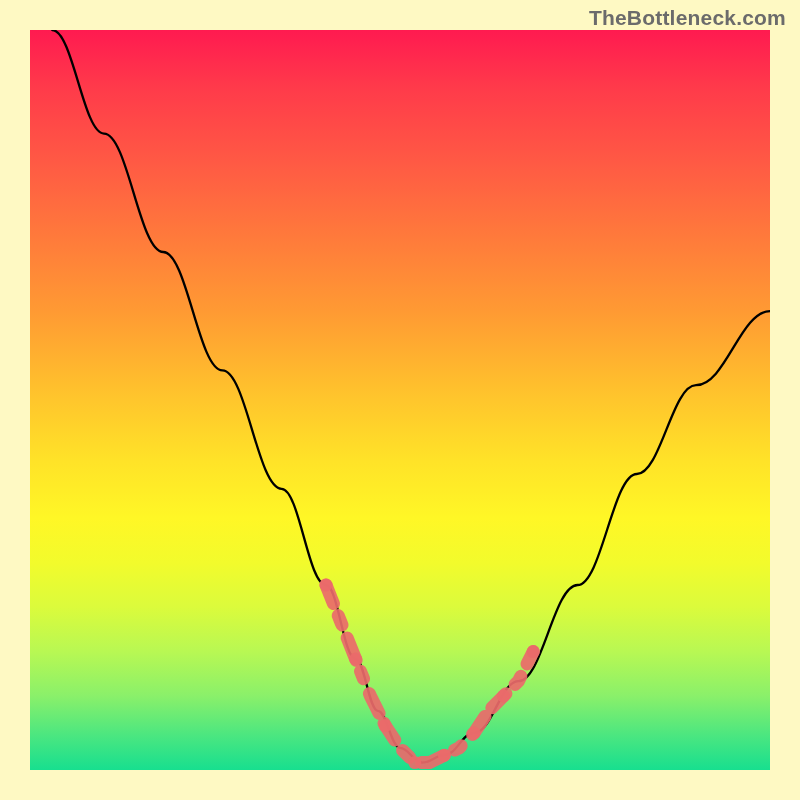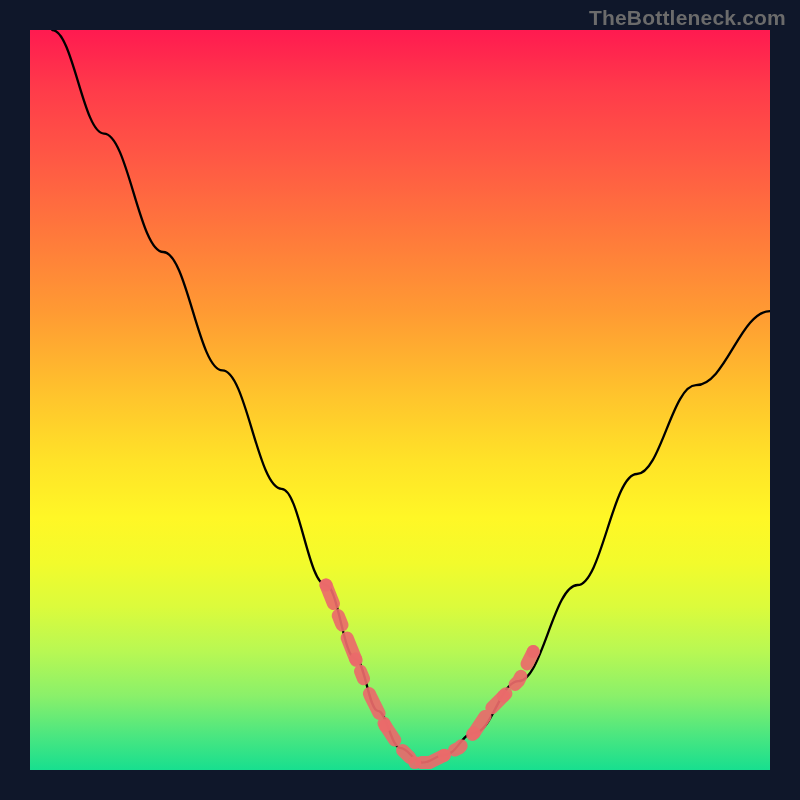--- a/index.html
+++ b/index.html
@@ -10,21 +10,21 @@
     overflow: hidden;
     background: #000;
     font-family: Arial, Helvetica, sans-serif;
   }
   .frame {
     position: absolute;
     left: 0;
     top: 0;
     width: 800px;
     height: 800px;
-    background: #0f172a;
+    background: #fef9c3;
   }
   .plot-area {
     position: absolute;
     left: 30px;
     top: 30px;
     width: 740px;
     height: 740px;
     
     background: linear-gradient(
       to bottom,

